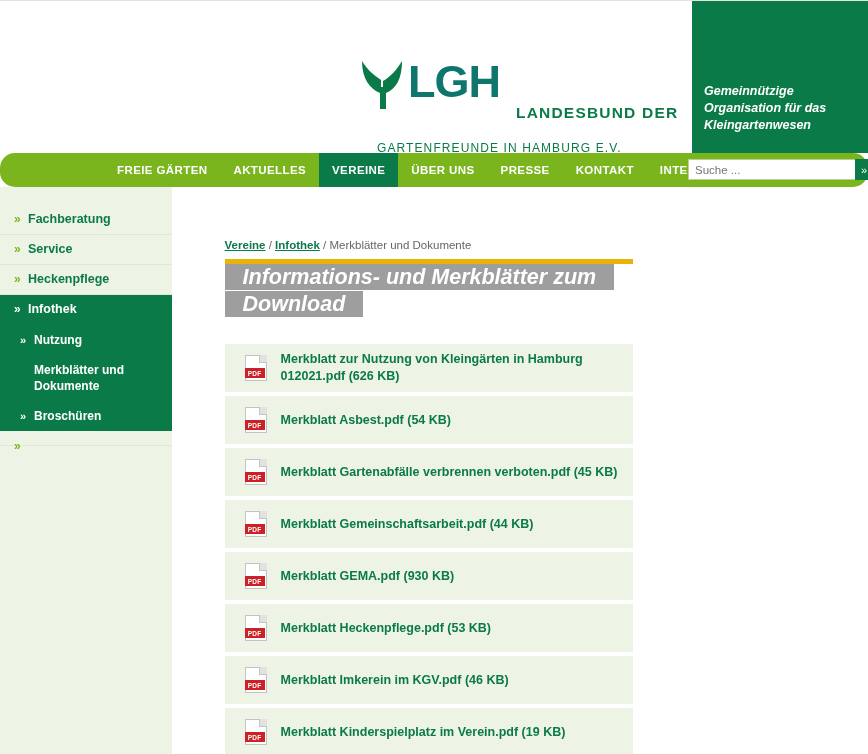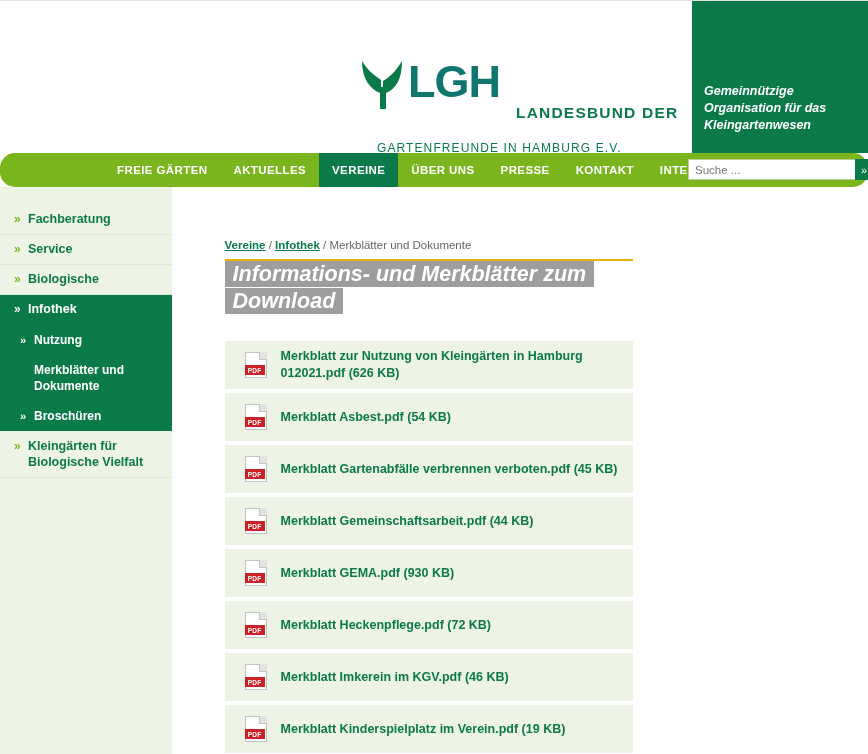--- a/index.html
+++ b/index.html
@@ -206,41 +206,41 @@
     flex: 1;
     background: #ffffff;
     padding: 0 0 0 52px;
     position: relative;
   }
   .breadcrumb {
     font-size: 11.5px;
     color: #666;
     padding-top: 52px;
     padding-bottom: 8px;
-    border-bottom: 2px solid #eab308;
+    border-bottom: 5px solid #eab308;
     width: 408px;
   }
   .breadcrumb a {
     color: #0b7a49;
     text-decoration: underline;
     font-weight: bold;
   }
   .page-title {
     margin-top: 22px;
     width: 368px;
     font-size: 21.5px;
     font-weight: bold;
     font-style: italic;
     color: #ffffff;
     background: #9e9e9e;
     line-height: 27px;
     display: inline;
     box-decoration-break: clone;
     -webkit-box-decoration-break: clone;
-    padding: 1px 8px;
+    padding: 1px 18px;
   }
   .title-wrap {
     width: 380px;
     margin-bottom: 26px;
   }
 
   .doc-list {
     width: 408px;
   }
   .doc-row {
@@ -342,21 +342,21 @@
       <div class="side-item">
         <span class="chev">»</span>
         <span>Fachberatung</span>
       </div>
       <div class="side-item">
         <span class="chev">»</span>
         <span>Service</span>
       </div>
       <div class="side-item">
         <span class="chev">»</span>
-        <span>Biologische</span>
+        <span>Heckenpflege</span>
       </div>
       <div class="side-item active">
         <span class="chev">»</span>
         <span>Infothek</span>
       </div>
 
       <div class="side-sub">
         <div class="side-subitem">
           <span class="chev">»</span>
           <span>Nutzung</span>
@@ -365,21 +365,20 @@
           <span>Merkblätter und Dokumente</span>
         </div>
         <div class="side-subitem">
           <span class="chev">»</span>
           <span>Broschüren</span>
         </div>
       </div>
 
       <div class="side-item multi">
         <span class="chev">»</span>
-        <span>Kleingärten für Biologische Vielfalt</span>
       </div>
     </div>
 
     <div class="main">
       <div class="breadcrumb">
         <a href="#">Vereine</a>
         <span>/</span>
         <a href="#">Infothek</a>
         <span>/</span>
         <span>Merkblätter und Dokumente</span>
@@ -435,21 +434,21 @@
           </div>
           <div class="doc-label">Merkblatt GEMA.pdf (930 KB)</div>
         </div>
 
         <div class="doc-row">
           <div class="pdf-icon">
             <div class="sheet"></div>
               <div class="fold"></div>
             <div class="badge">PDF</div>
           </div>
-          <div class="doc-label">Merkblatt Heckenpflege.pdf (72 KB)</div>
+          <div class="doc-label">Merkblatt Heckenpflege.pdf (53 KB)</div>
         </div>
 
         <div class="doc-row">
           <div class="pdf-icon">
             <div class="sheet"></div>
               <div class="fold"></div>
             <div class="badge">PDF</div>
           </div>
           <div class="doc-label">Merkblatt Imkerein im KGV.pdf (46 KB)</div>
         </div>

